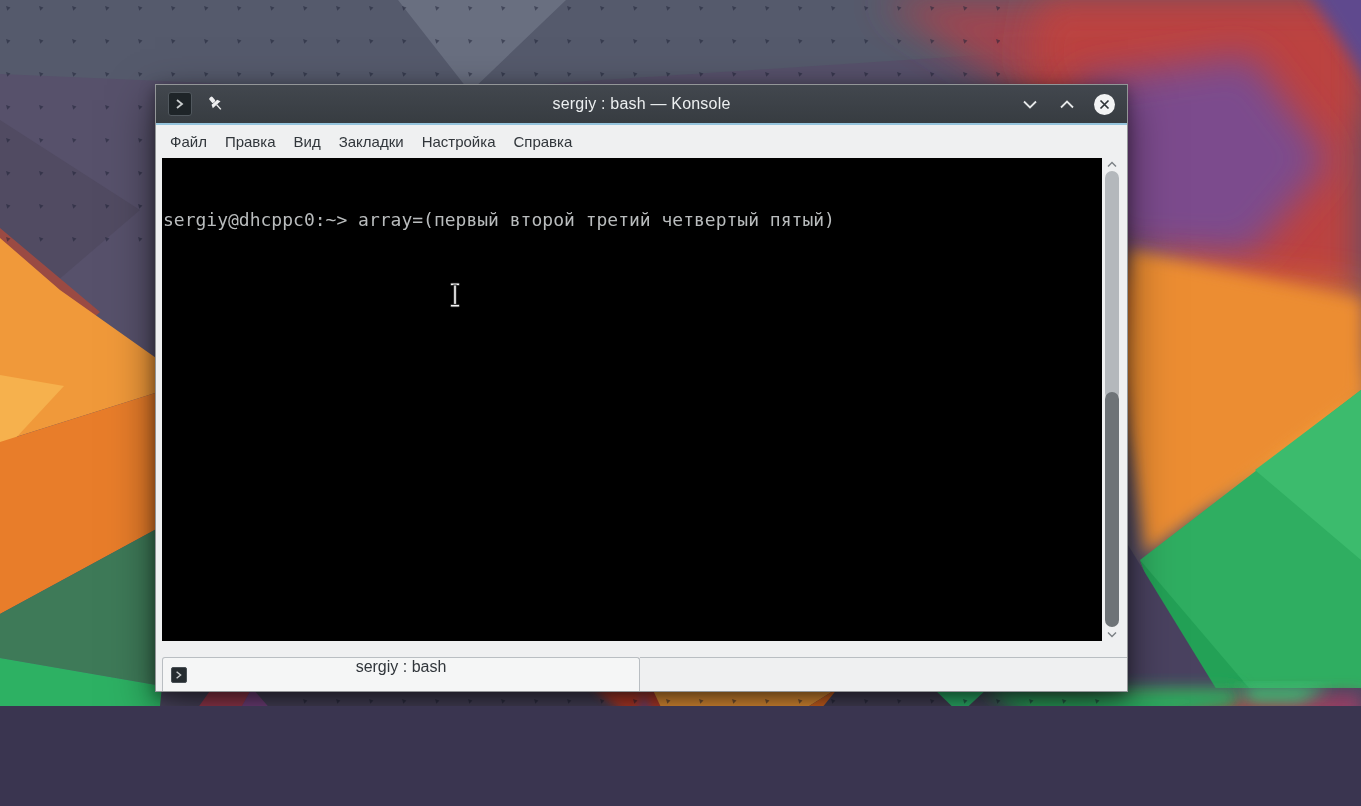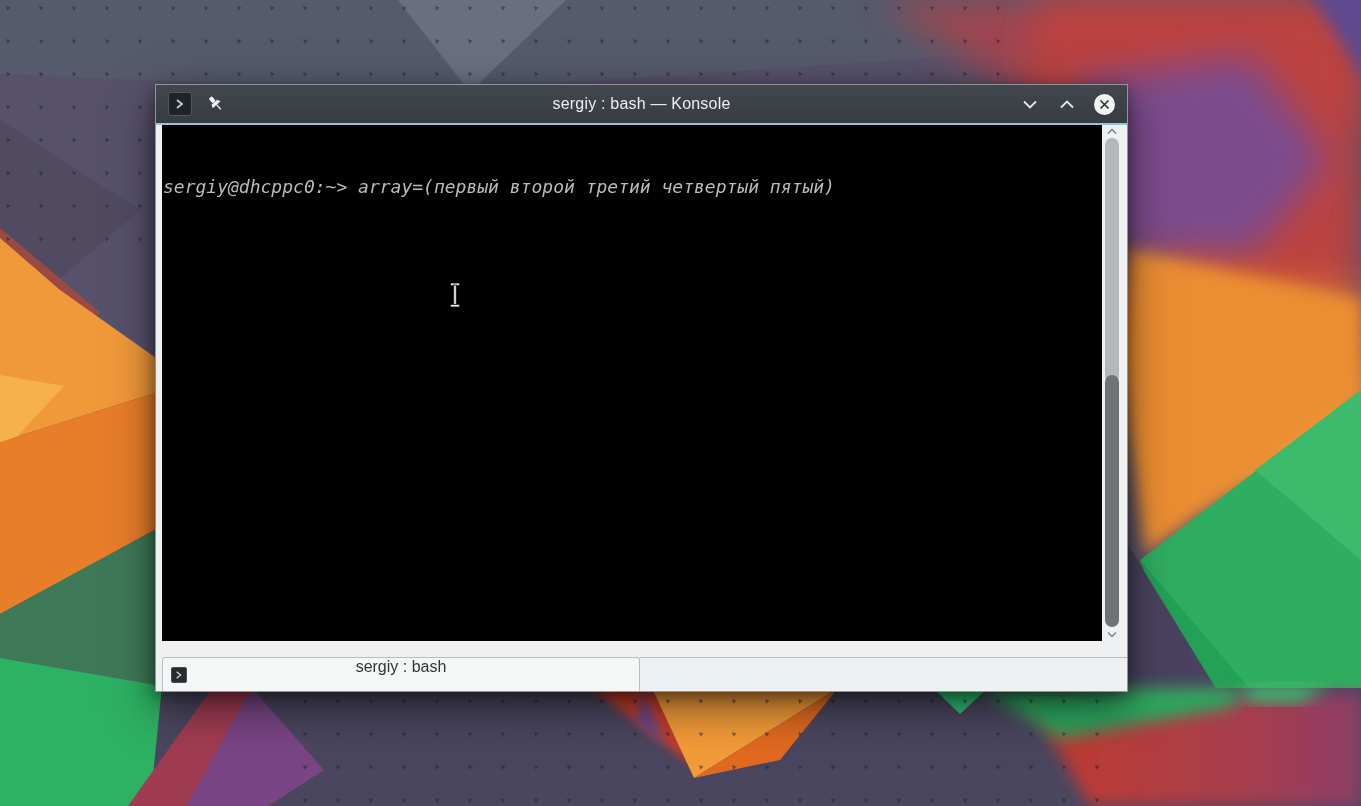--- a/index.html
+++ b/index.html
@@ -1,19 +1,19 @@
 <!DOCTYPE html>
 <html><head>
 <meta charset="utf-8">
 <style>
   * { margin:0; padding:0; box-sizing:border-box; }
   html,body { width:1361px; height:806px; overflow:hidden; background:#3a3550;
               font-family:"Liberation Sans", sans-serif; }
 
-  .desktop { position:relative; width:1361px; height:806px; overflow:hidden; background:#57516b; }
+  .desktop { position:relative; width:1361px; height:706px; overflow:hidden; background:#57516b; }
   .wallpaper { position:absolute; left:0; top:0; }
 
   
   .window { position:absolute; left:155px; top:84px; width:973px; height:608px;
             display:flex; flex-direction:column; background:#eff0f1;
             border:1px solid rgba(35,40,45,.45);
             box-shadow:0 16px 42px rgba(0,0,0,.50), 0 4px 14px rgba(0,0,0,.38); }
 
   .titlebar { height:38px; flex:0 0 38px; background:linear-gradient(#42474e,#373c41);
               display:flex; align-items:center; padding:0 12px; position:relative; }
@@ -26,21 +26,21 @@
   .ctl-btn { width:22px; height:22px; display:flex; align-items:center; justify-content:center; }
   .close-circle { width:21px; height:21px; border-radius:50%; background:#f2f3f4;
                   display:flex; align-items:center; justify-content:center; }
 
   .accent-line { height:2px; flex:0 0 2px; background:#95c4dd; }
 
   .menubar { height:33px; flex:0 0 33px; background:#eff0f1; display:flex; align-items:center;
              padding-left:5px; font-size:15px; color:#31363b; }
   .menu-item { padding:0 9px; line-height:33px; cursor:default; }
 
-  .terminal-area { flex:1 1 auto; display:flex; background:#eff0f1; padding:0 5px 16px 6px;font-style:italic; }
+  .terminal-area { flex:1 1 auto; display:flex; background:#eff0f1; padding:0 5px 16px 6px; }
   .terminal { flex:1 1 auto; background:#000; color:#b9bcbd;
               font-family:"DejaVu Sans Mono", monospace; font-size:18px; line-height:24px;
               padding:2px 0 0 1px; white-space:pre; overflow:hidden; }
   .term-line { height:24px; }
   .cursor-block { display:inline-block; width:11px; height:20px; background:#a9adae;
                   margin-left:11px; transform:translateY(3px); }
 
   .scrollbar { flex:0 0 20px; position:relative; }
   .sb-arrow-up   { position:absolute; top:3px; left:50%; transform:translateX(-50%); }
   .sb-arrow-down { position:absolute; bottom:3px; left:50%; transform:translateX(-50%); }
@@ -164,20 +164,28 @@
             <svg width="11" height="11" viewBox="0 0 11 11">
               <path d="M1.5 1.5 L9.5 9.5 M9.5 1.5 L1.5 9.5" stroke="#2e3338" stroke-width="1.7" fill="none"></path>
             </svg>
           </div>
         </div>
       </div>
     </div>
 
     <div class="accent-line"></div>
 
+    <div class="menubar">
+      <span class="menu-item">Файл</span>
+      <span class="menu-item">Правка</span>
+      <span class="menu-item">Вид</span>
+      <span class="menu-item">Закладки</span>
+      <span class="menu-item">Настройка</span>
+      <span class="menu-item">Справка</span>
+    </div>
 
     <div class="terminal-area">
       <div class="terminal">
         <div class="term-line">sergiy@dhcppc0:~&gt; array=(первый второй третий четвертый пятый)</div>
       </div>
       <div class="scrollbar">
         <svg class="sb-arrow-up" width="10" height="7" viewBox="0 0 10 7">
           <polyline points="1,5.5 5,1.5 9,5.5" fill="none" stroke="#7b8084" stroke-width="1.4"></polyline>
         </svg>
         <div class="sb-track"></div>

